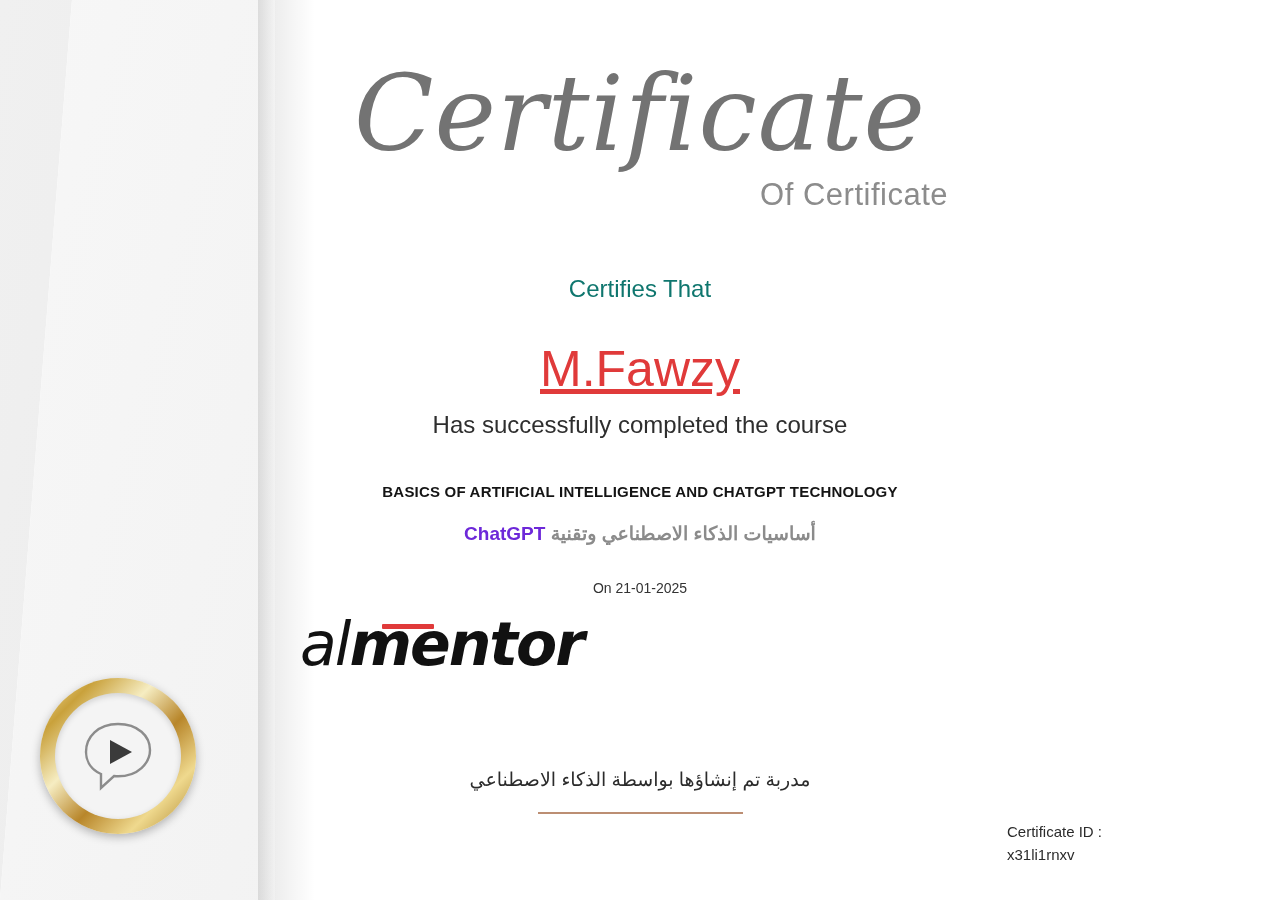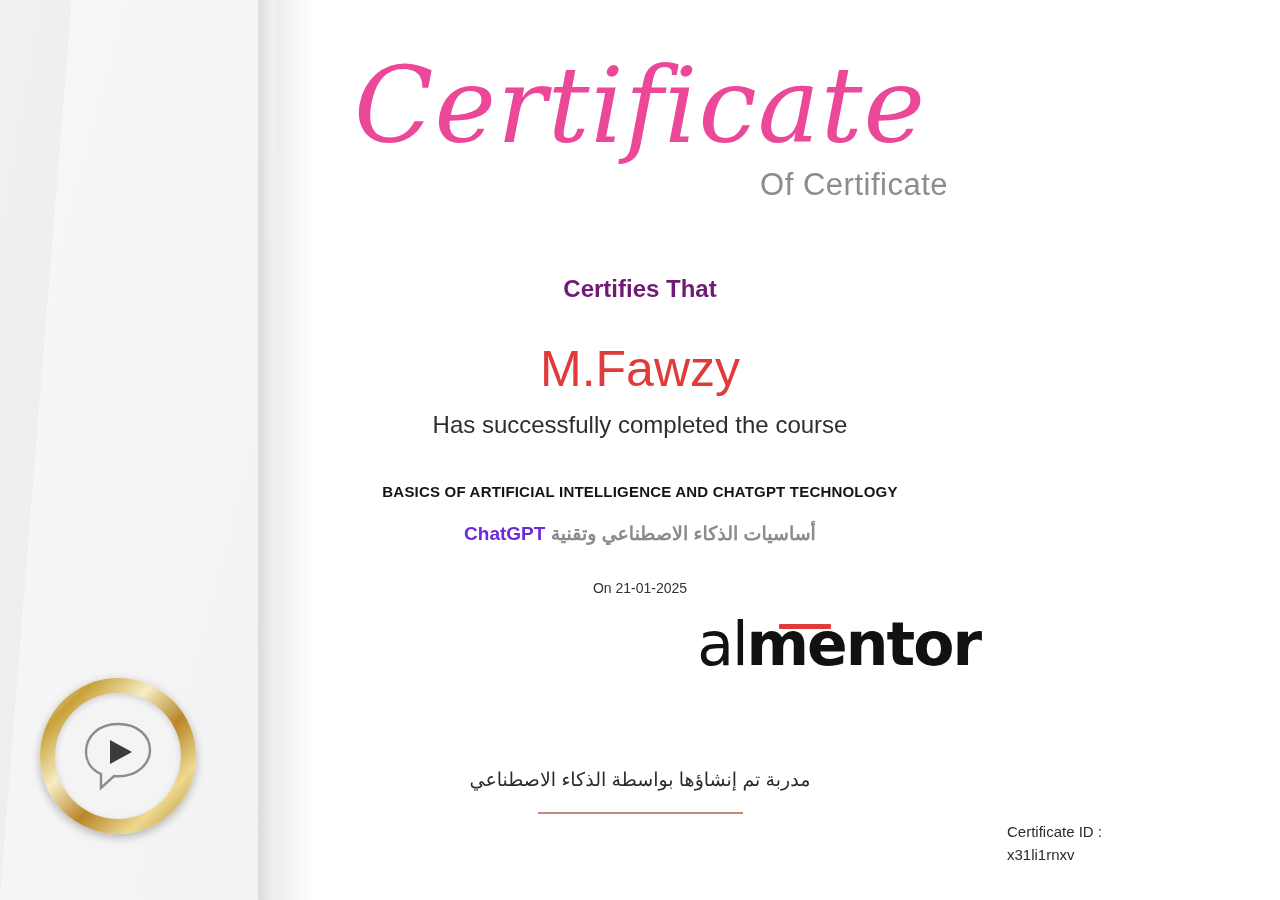--- a/index.html
+++ b/index.html
@@ -97,54 +97,54 @@
     left: 0;
     top: 52px;
     width: 680px;
     text-align: center;
   }
   .script-title {
     font-family: "DejaVu Serif", serif;
     font-style: italic;
     font-size: 104px;
     line-height: 1.05;
-    color: #ec4899;
+    color: #737373;
     letter-spacing: 1px;
-    margin: 0;
+    margin: 8px;
     font-weight: 400;
   }
   .sub-title {
     font-family: "Liberation Sans", sans-serif;
     font-size: 31px;
     color: #8c8c8c;
     letter-spacing: 0.5px;
     margin: 6px 0 0 0;
     text-align: right;
     padding-right: 32px;
   }
 
   .certifies {
     position: absolute;
     left: 0;
     top: 275px;
     width: 680px;
     text-align: center;
     font-size: 24px;
-    color: #701a75;
-    font-weight: bold;
+    color: #0f766e;
   }
   .recipient {
     position: absolute;
     left: 0;
     top: 340px;
     width: 680px;
     text-align: center;
     font-size: 50px;
     color: #e03a3a;
     font-weight: 400;
+    text-decoration: underline;
   }
   .completed-line {
     position: absolute;
     left: 0;
     top: 411px;
     width: 680px;
     text-align: center;
     font-size: 24px;
     color: #2e2e2e;
   }
@@ -186,21 +186,22 @@
     color: #333333;
   }
 
   
   .brand {
     position: absolute;
     left: 0;
     top: 614px;
     width: 680px;
     display: flex;
-    justify-content: flex-end;
+    justify-content: flex-start;
+    font-style: italic;
   }
   .brand-wrap {
     position: relative;
     font-family: "DejaVu Sans", sans-serif;
     font-size: 60px;
     font-weight: 700;
     color: #111111;
     letter-spacing: -2px;
     line-height: 1;
   }

